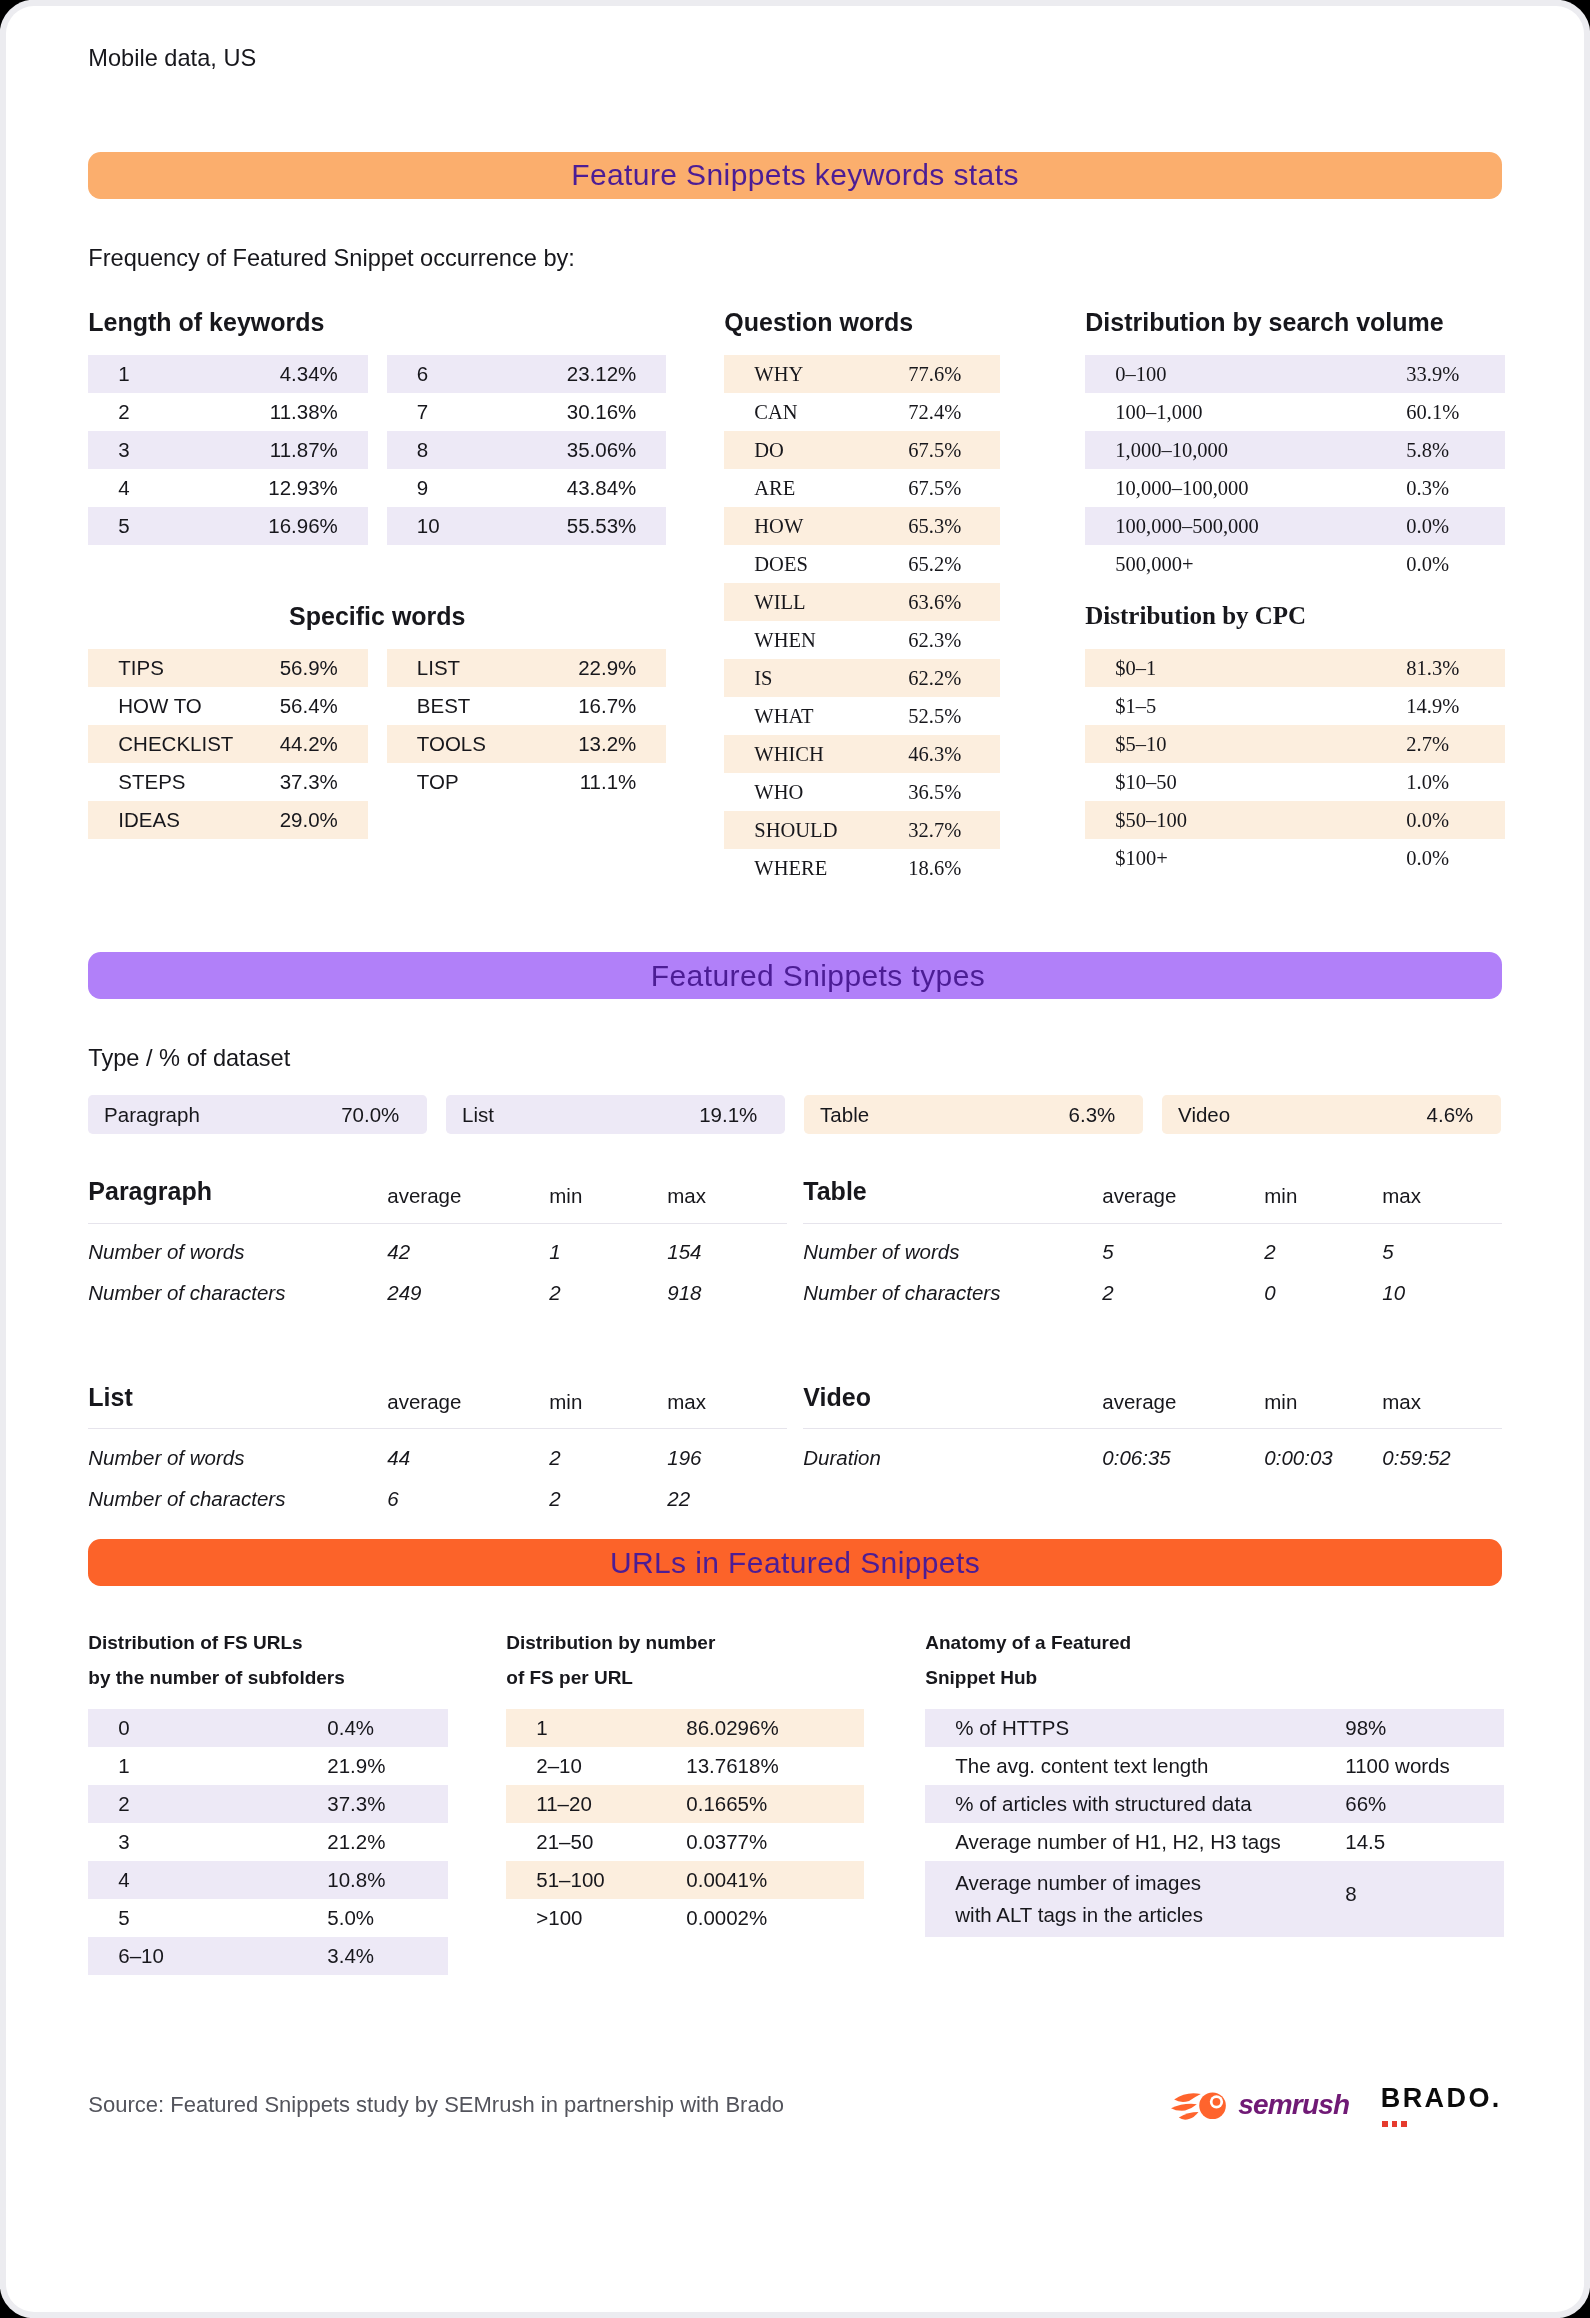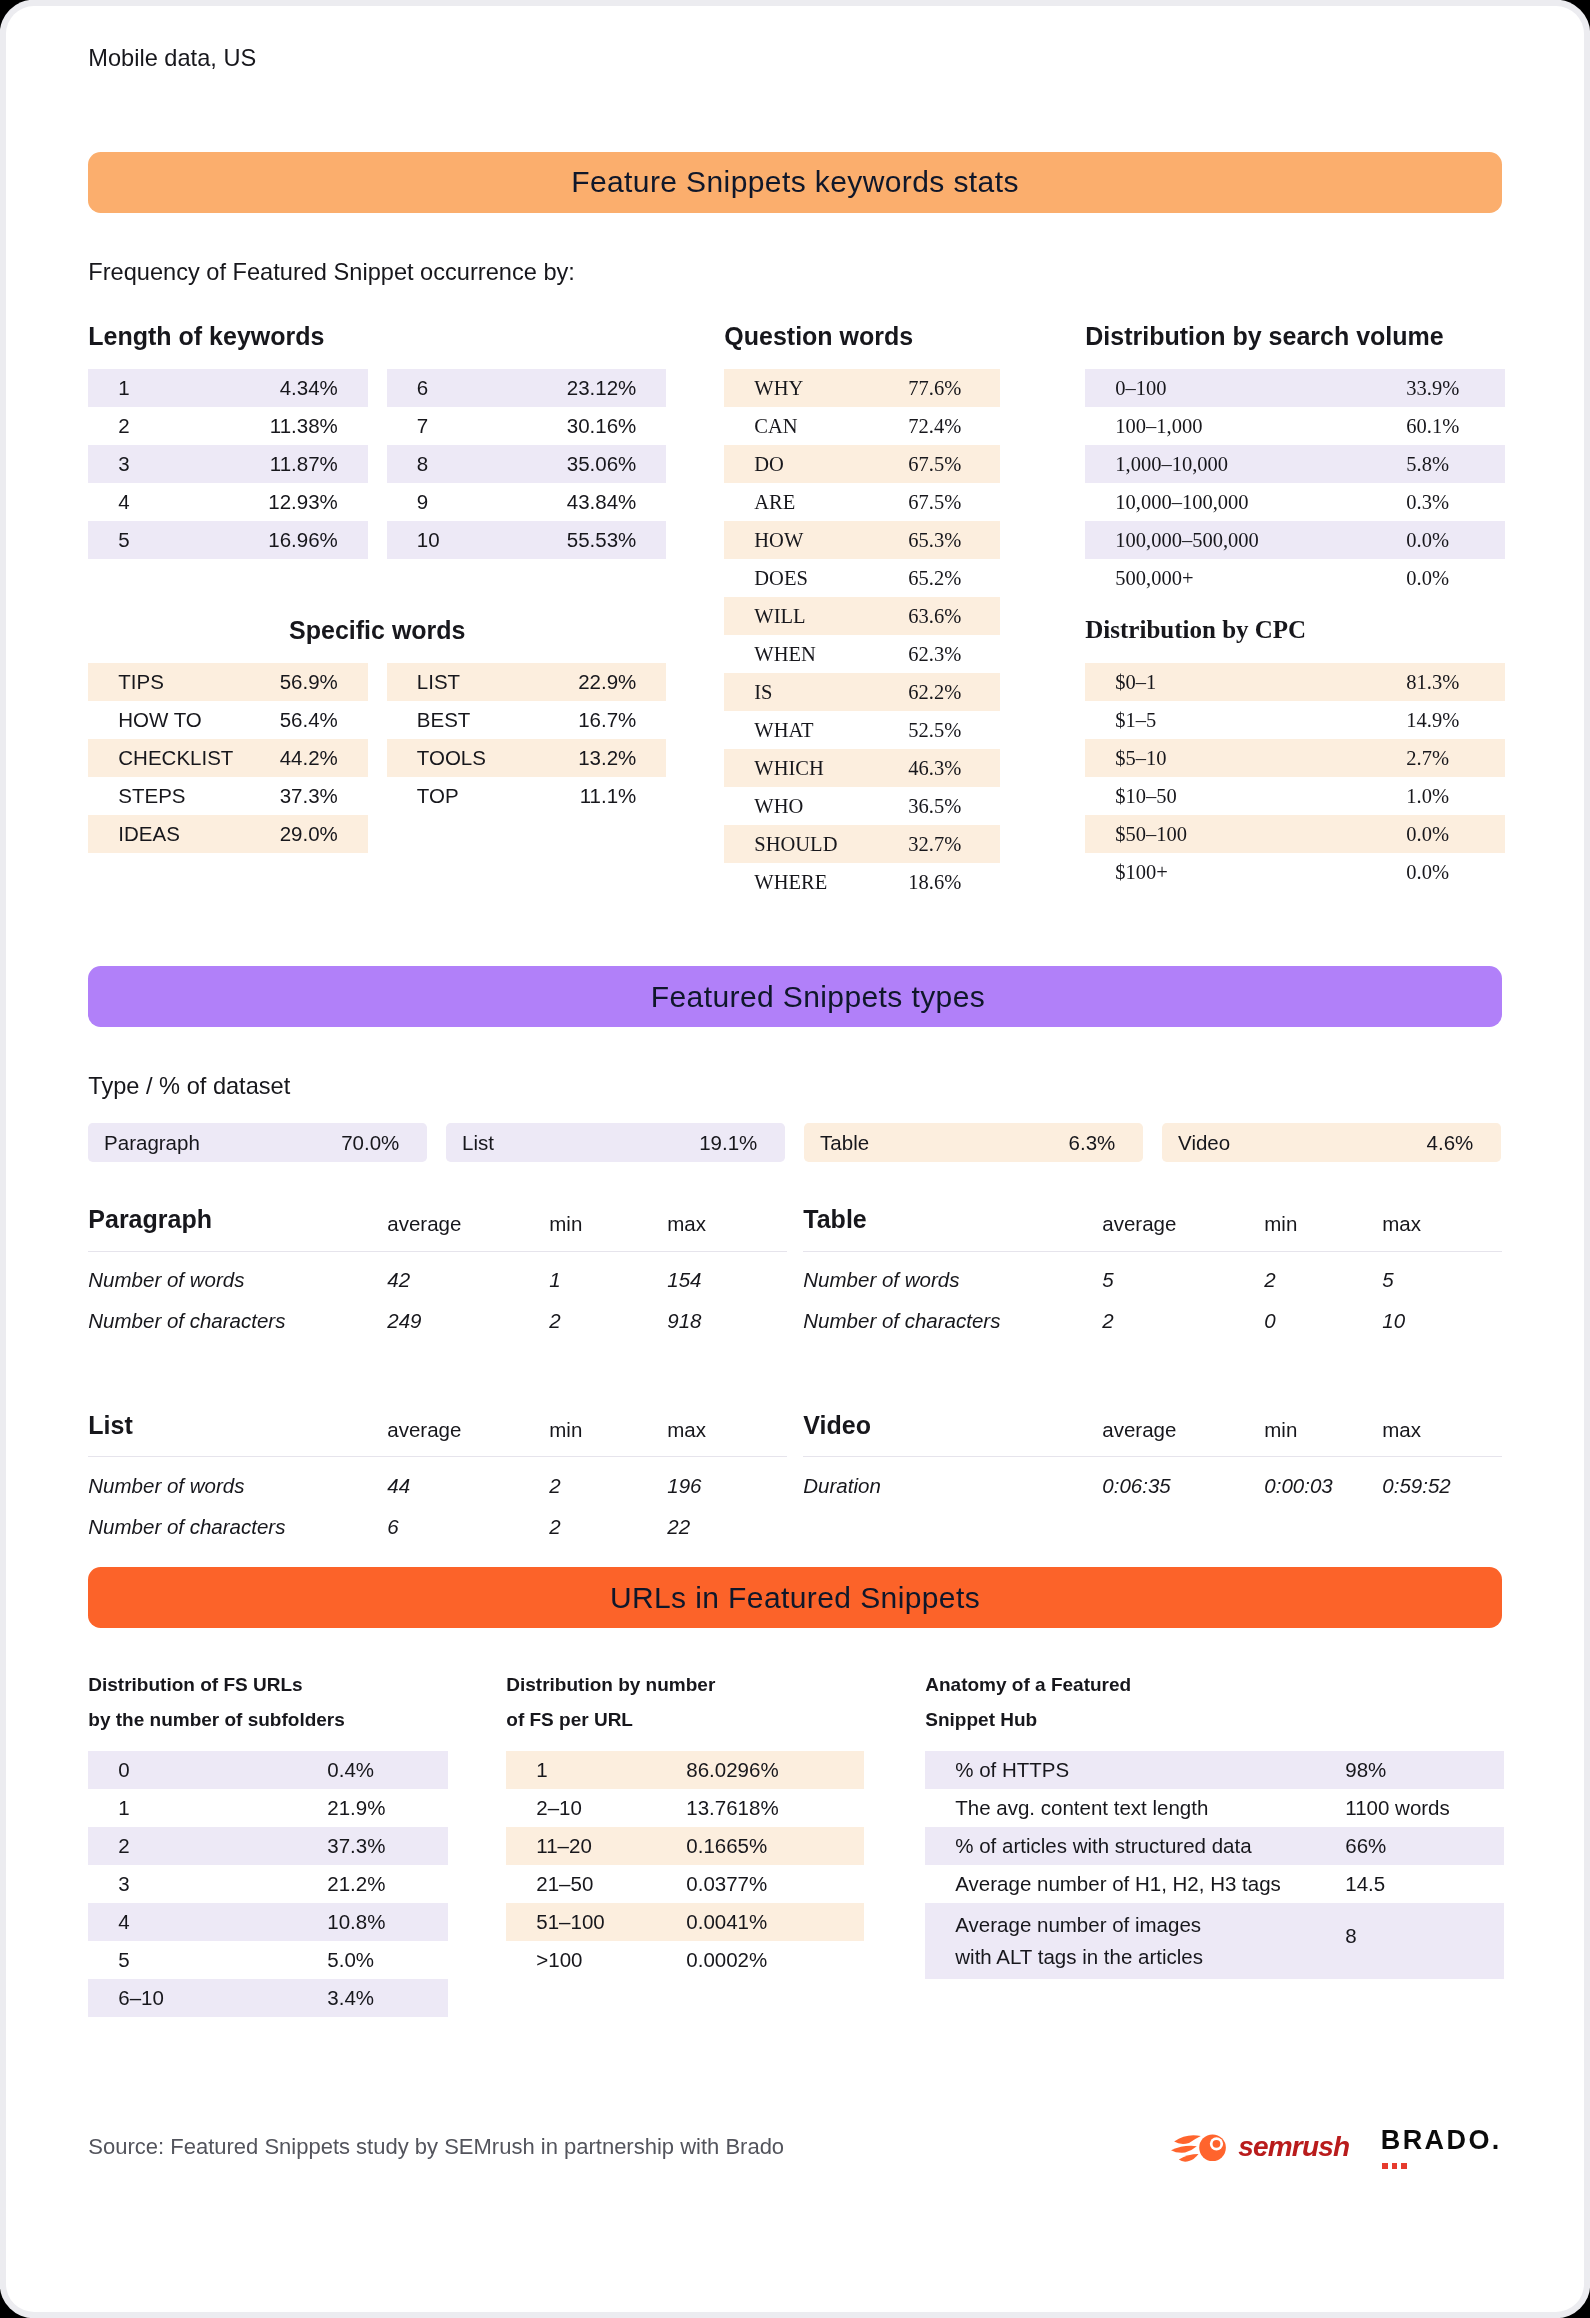--- a/index.html
+++ b/index.html
@@ -7,21 +7,21 @@
   html, body { width: 1591px; height: 2319px; overflow: hidden; }
   body { background: #000; font-family: "Liberation Sans", "DejaVu Sans", sans-serif; color: #17171c; }
   .card { position: absolute; inset: 6.3px; background: #fff; border-radius: 28px; box-shadow: 0 0 0 6.3px #ececf0; overflow: hidden; }
   .content { padding: 0 82px; }
 
   .title { margin-top: 102px; font-size: 50px; letter-spacing: -1.2px; color: #0c0c11; line-height: 58px; }
   .title .bold { font-weight: 700; }
   .title .reg { font-weight: 400; }
   .subtitle { margin-top: 39px; font-size: 23.6px; line-height: 27.6px; }
 
-  .banner { height: 61px; border-radius: 12.6px; display: flex; align-items: center; justify-content: center; color: #0f172a; font-size: 30px; letter-spacing: 0.4px; }
+  .banner { height: 47px; border-radius: 12.6px; display: flex; align-items: center; justify-content: center; color: #4c1d95; font-size: 30px; letter-spacing: 0.4px; }
   .banner.b1 { background: #FBAE6D; margin-top: 79px; }
   .banner.b2 { background: #B180F9; margin-top: 67px; padding-left: 46px; }
   .banner.b3 { background: #FC6329; margin-top: 28px; }
 
   .intro { margin-top: 46px; font-size: 23.6px; line-height: 27.6px; }
 
   .kw-grid { position: relative; margin-top: 36px; height: 577px; }
   .kw-col { position: absolute; top: 0; }
   .kw-col1 { left: 0; width: 578px; }
   .kw-col2 { left: 636px; width: 276px; }
@@ -71,21 +71,21 @@
   .urls-col2 { left: 418px; width: 358px; }
   .urls-col3 { left: 837px; width: 579px; }
   .urls-h { font-size: 19px; font-weight: 700; line-height: 35px; }
   .urls-h .hline { display: block; }
   .utable { margin-top: 14px; }
 
   .footer { margin-top: 110px; display: flex; justify-content: space-between; align-items: center; }
   .source { font-size: 22px; color: #53545c; }
   .logos { display: flex; align-items: center; gap: 31.5px; }
   .semrush { display: flex; align-items: center; gap: 9.5px; }
-  .semrush-text { font-size: 28px; font-weight: 700; font-style: italic; color: #b91c1c; letter-spacing: -0.8px; }
+  .semrush-text { font-size: 28px; font-weight: 700; font-style: italic; color: #701a75; letter-spacing: -0.8px; }
   .brado { position: relative; font-size: 27px; font-weight: 700; letter-spacing: 2.4px; color: #0b0b0b; padding-bottom: 12.6px; }
   .brado-dots { position: absolute; left: 1.6px; bottom: 0; display: flex; gap: 3.9px; }
   .brado-dots i { width: 5.5px; height: 5.5px; background: #E63B2E; display: block; }
 </style>
 </head>
 <body>
 
 <div class="card">
   <div class="content">
 

